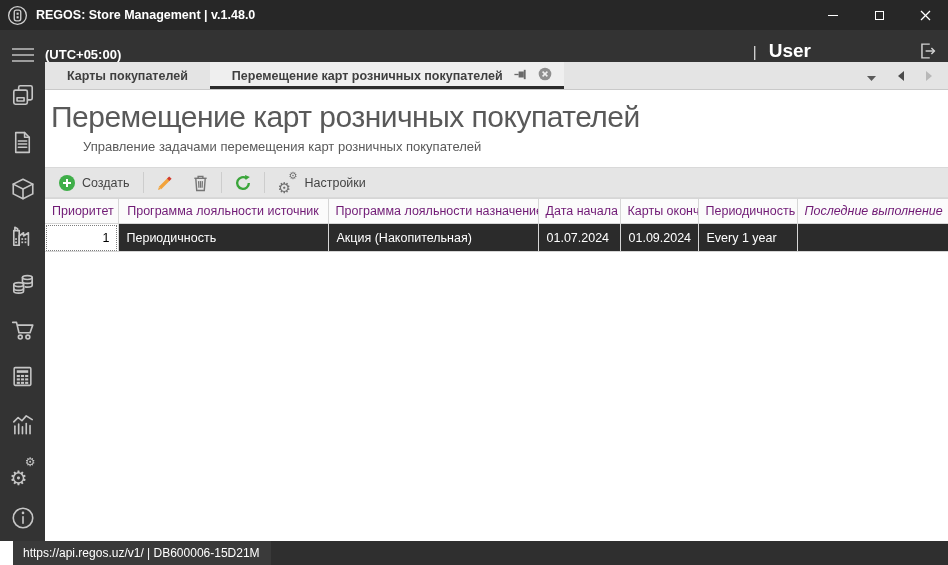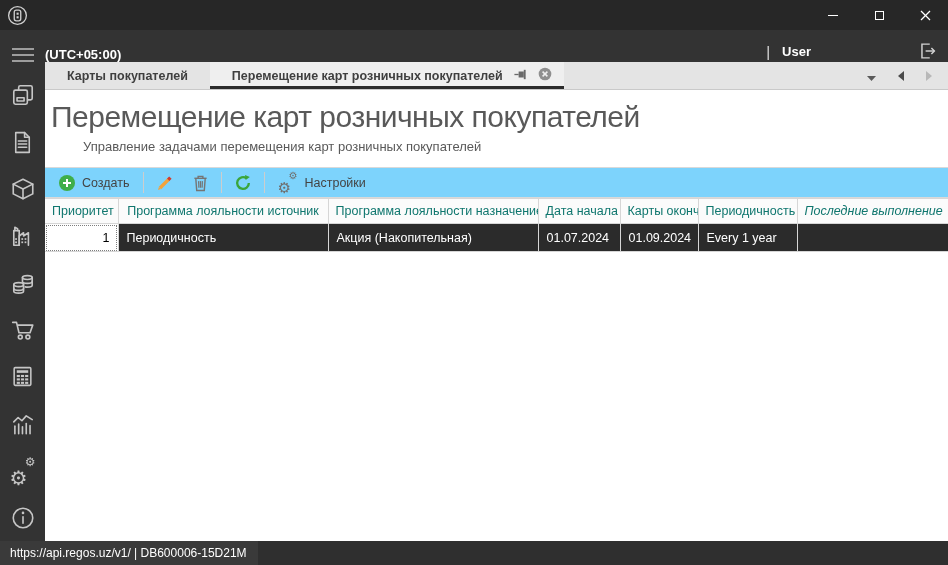--- a/index.html
+++ b/index.html
@@ -26,21 +26,21 @@
   
   .headerbar {
     height:32px; background:#333333; display:flex; align-items:flex-end;
     color:#fff; flex:0 0 auto;
   }
   .hamburger { width:45px; display:flex; flex-direction:column; align-items:center; gap:4px; }
   .hamburger i { display:block; width:22px; height:2px; background:#9d9d9d; }
   .tz { font-weight:bold; font-size:13px; margin-left:0; }
   .user-area { margin-left:auto; display:flex; align-items:center; margin-right:10px; }
   .user-sep { color:#dcdcdc; font-size:15px; margin-right:12px; }
-  .user-name { font-weight:bold; font-size:13px; margin-right:105px; }
+  .user-name { font-weight:bold; font-size:19px; margin-right:105px; }
   .logout { display:flex; align-items:center; }
 
   
   .app-body { flex:1 1 auto; display:flex; min-height:0; }
   .sidebar {
     width:45px; background:#333333; flex:0 0 auto;
     display:flex; flex-direction:column; align-items:center; padding-top:10px;
   }
   .side-item { height:47px; width:45px; display:flex; align-items:center; justify-content:center; }
   .sic { stroke:#c6c6c6; fill:none; stroke-width:1.5; stroke-linejoin:round; stroke-linecap:round; }
@@ -67,81 +67,82 @@
 
   
   .page-head { padding:8px 10px 0 6px; }
   .page-title {
     font-size:30px; font-weight:300; color:#595959; letter-spacing:-0.5px; line-height:38px;
   }
   .page-sub { font-size:13px; color:#595959; margin-top:3px;margin-left:32px; }
 
   
   .toolbar {
-    margin-top:13px; height:31px; background:#7dd3fc;
+    margin-top:13px; height:31px; background:#e5e5e5;
     border-top:1px solid #d9d9d9; border-bottom:1px solid #d9d9d9;
     display:flex; align-items:center; padding:0 4px; flex:0 0 auto;
   }
   .tb-btn { display:flex; align-items:center; gap:7px; padding:0 10px; height:25px; font-size:12.5px; color:#444; cursor:default; }
   .tb-icon-btn { padding:0 9px; }
   .tb-sep { width:1px; height:21px; background:#cdcdcd; margin:0 3px; }
   .plus-circle {
     width:16px; height:16px; border-radius:50%; background:#3fae49; position:relative; display:inline-block;
   }
   .plus-circle::before, .plus-circle::after { content:""; position:absolute; background:#fff; }
   .plus-circle::before { left:4px; right:4px; top:7px; height:2px; }
   .plus-circle::after { top:4px; bottom:4px; left:7px; width:2px; }
   .tb-gears { position:relative; width:20px; height:18px; color:#6f6f6f; }
   .tb-gears .g-big { position:absolute; left:0; bottom:-3px; font-size:15px; line-height:15px; }
   .tb-gears .g-small { position:absolute; right:0; top:-3px; font-size:10px; line-height:10px; }
 
   
   .grid { width:100%; border-collapse:collapse; table-layout:fixed; font-size:12.5px; }
   .grid th {
-    background:#fbfbfb; font-weight:normal; color:#0f766e;
+    background:#fbfbfb; font-weight:normal; color:#701a75;
     border:1px solid #d6d6d6; border-left:none;
     height:25px; padding:0 7px; text-align:center; white-space:nowrap; overflow:hidden;
   }
   .grid th:last-child { border-right:none;font-style:italic; }
   .grid td {
     height:28px; padding:0 8px; border:1px solid #d6d6d6; border-left:none;
     white-space:nowrap; overflow:hidden;
   }
   .grid td:last-child { border-right:none; }
   .row-selected td { background:#2b2b2b; color:#fff; }
   .row-selected td.cell-focused {
     background:#fff; color:#000; text-align:right;
     outline:1px dotted #7d7d7d; outline-offset:-2px;
   }
   .grid-empty { flex:1 1 auto; background:#fff; }
 
   
   .statusbar {
     height:24px; background:#2f2f2f; display:flex; align-items:center;
-    color:#fff; font-size:12px; flex:0 0 auto;
+    color:#fff; font-size:12px; flex:0 0 auto;margin-left:13px;
   }
   .status-left {
     width:258px; height:100%; background:#3a3a3a;
     display:flex; align-items:center; padding-left:10px; white-space:nowrap;
   }
 </style>
 </head>
 <body>
 
 <div class="window">
 
   <div class="titlebar">
     <span class="logo">
       <svg width="21" height="21" viewBox="0 0 22 22">
         <circle cx="11" cy="11" r="9.3" fill="none" stroke="#cfcfcf" stroke-width="1.4"></circle>
         <rect x="7.6" y="5.4" width="6.8" height="11.2" rx="2.2" fill="none" stroke="#cfcfcf" stroke-width="1.4"></rect>
         <rect x="10" y="8" width="2.2" height="2.2" fill="#cfcfcf"></rect>
         <rect x="10" y="11.8" width="2.2" height="2.2" fill="#cfcfcf"></rect>
       </svg>
     </span>
+    <span class="title-text">REGOS: Store Management | v.1.48.0</span>
     <div class="win-controls">
       <div class="win-btn">
           <span class="glyph-min"></span>
         </div>
       <div class="win-btn">
           <span class="glyph-max"></span>
         </div>
       <div class="win-btn">
         <svg width="11" height="11" viewBox="0 0 11 11">
           <line x1="1" y1="1" x2="10" y2="10" stroke="#fff" stroke-width="1.3"></line>

